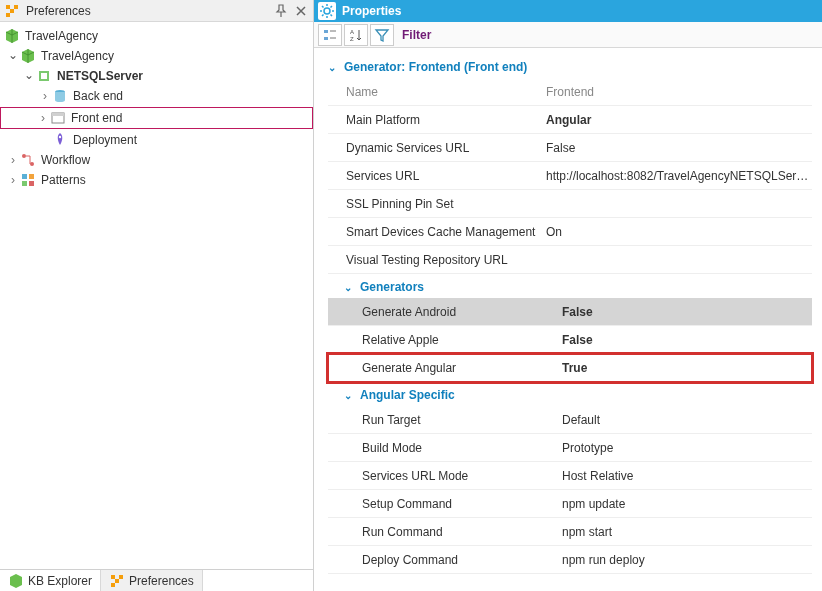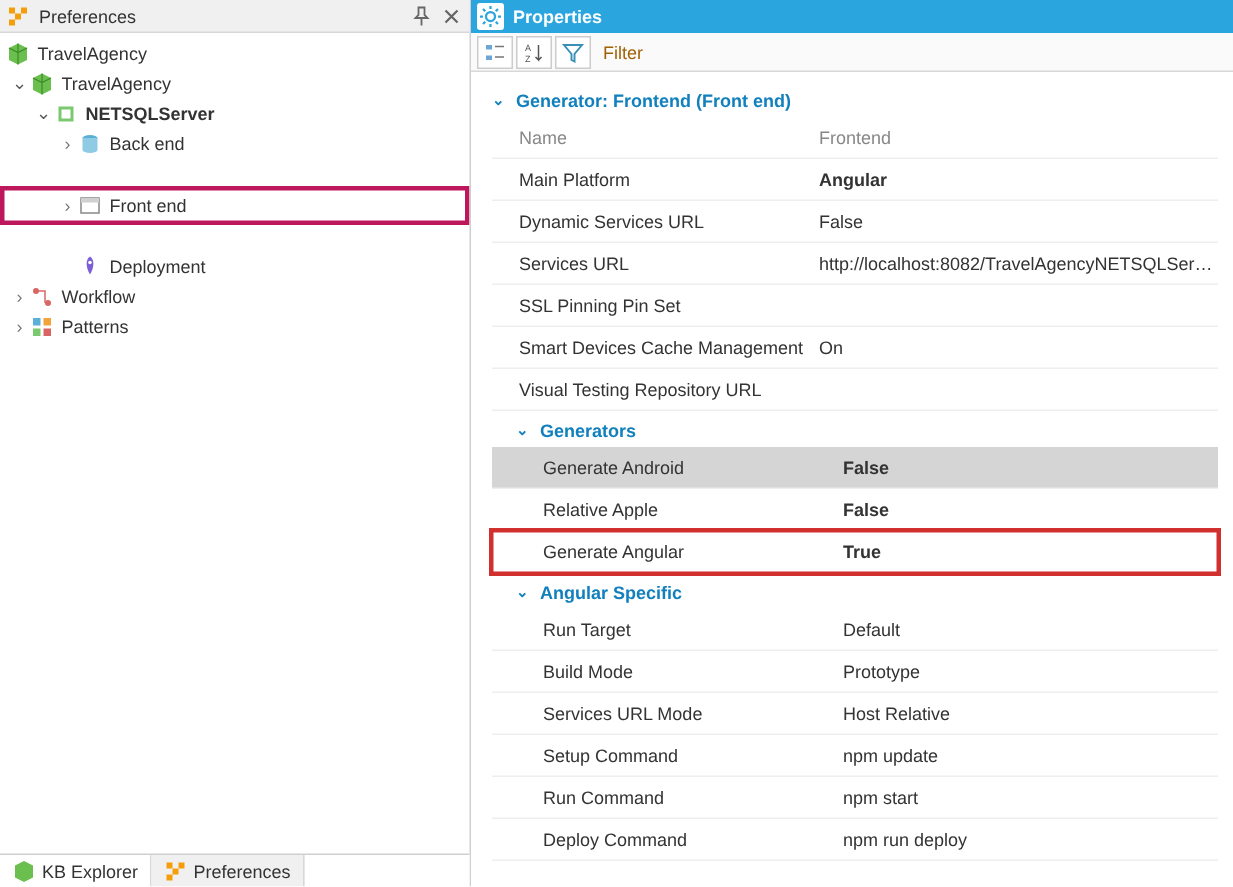--- a/index.html
+++ b/index.html
@@ -14,35 +14,35 @@
 
   .tree { flex: 1; overflow: auto; padding: 4px 0; }
   .tree-node { display: flex; align-items: center; height: 20px; padding-left: 0; cursor: pointer; white-space: nowrap; }
   .tree-node .spacer { display: inline-block; }
   .tree-node .arrow { width: 14px; display: inline-flex; align-items: center; justify-content: center; color: #888; font-size: 10px; }
   .tree-node .arrow.collapsed::before { content: "›"; color:#777; font-size:12px;}
   .tree-node .arrow.expanded::before { content: "⌄"; color:#555; font-size:12px; position:relative; top:-1px;}
   .tree-node .icon { width: 16px; height: 16px; display: inline-flex; align-items: center; justify-content: center; margin-right: 2px; }
   .tree-node .label { padding: 1px 3px; }
   .tree-node.bold .label { font-weight: bold; }
-  .highlight-box { border: 3px solid #be185d; margin: 18px 0; }
+  .highlight-box { border: 1px solid #be185d; margin: 1px 0; }
 
   .bottom-tabs { height: 22px; border-top: 1px solid #d0d0d0; display: flex; align-items: center; background: #fff; }
   .btab { height: 100%; display: flex; align-items: center; gap: 4px; padding: 0 8px; border-right: 1px solid #d8d8d8; cursor: pointer; }
   .btab.active { background: #f0f0f0; }
 
   
   .right-pane { flex: 1; display: flex; flex-direction: column; min-width: 0; }
   .right-header { height: 22px; background: #2aa5de; color: #fff; display: flex; align-items: center; padding: 0 4px; gap: 6px; }
   .right-header .gear-wrap { width: 18px; height: 18px; background: #fff; border-radius: 2px; display:flex; align-items:center; justify-content:center; color:#2aa5de; }
   .right-header .title { font-weight: 600; }
 
   .toolbar { height: 26px; border-bottom: 1px solid #d8d8d8; display: flex; align-items: center; padding: 0 4px; gap: 2px; background:#fafafa; }
   .toolbar .btn { width: 24px; height: 22px; border: 1px solid #ccc; background: #fff; display: flex; align-items: center; justify-content: center; cursor: pointer; }
-  .toolbar .filter-label { padding: 0 6px; color:#a16207; }
+  .toolbar .filter-label { padding: 0 6px; color:#701a75;font-weight:bold; }
 
   .prop-scroll { flex:1; overflow-y:auto; padding: 6px 10px 10px 14px; }
   .group-header { color: #1180bd; font-weight: 600; padding: 6px 0 4px 0; display:flex; align-items:center; gap:4px; cursor:pointer; }
   .group-header .garrow { font-size:10px; color:#1180bd; width:12px; display:inline-block; }
   .sub .group-header { padding-left:16px; }
 
   .prop-row { display:flex; height:28px; border-bottom:1px solid #eee; align-items:center;justify-content:center; }
   .sub .prop-row { padding-left: 16px; }
   .sub.sub2 .prop-row { padding-left: 32px; }
   .prop-key { width: 200px; color:#333; padding-left:2px; white-space:nowrap; overflow:hidden; text-overflow:ellipsis; }

